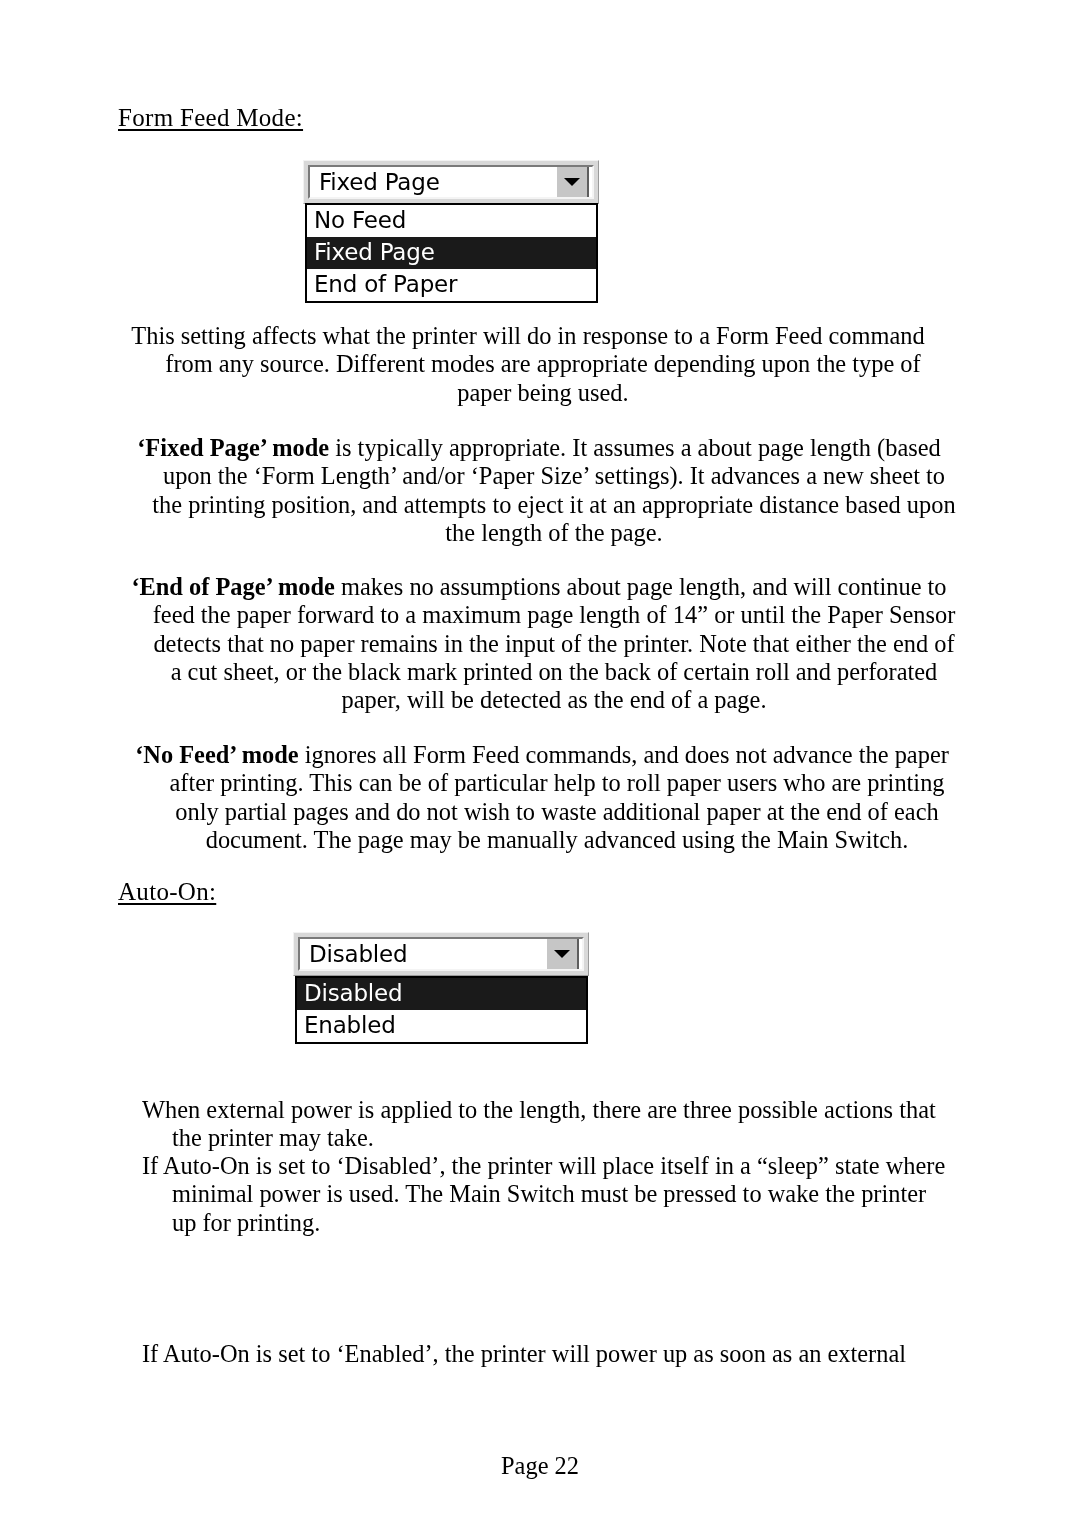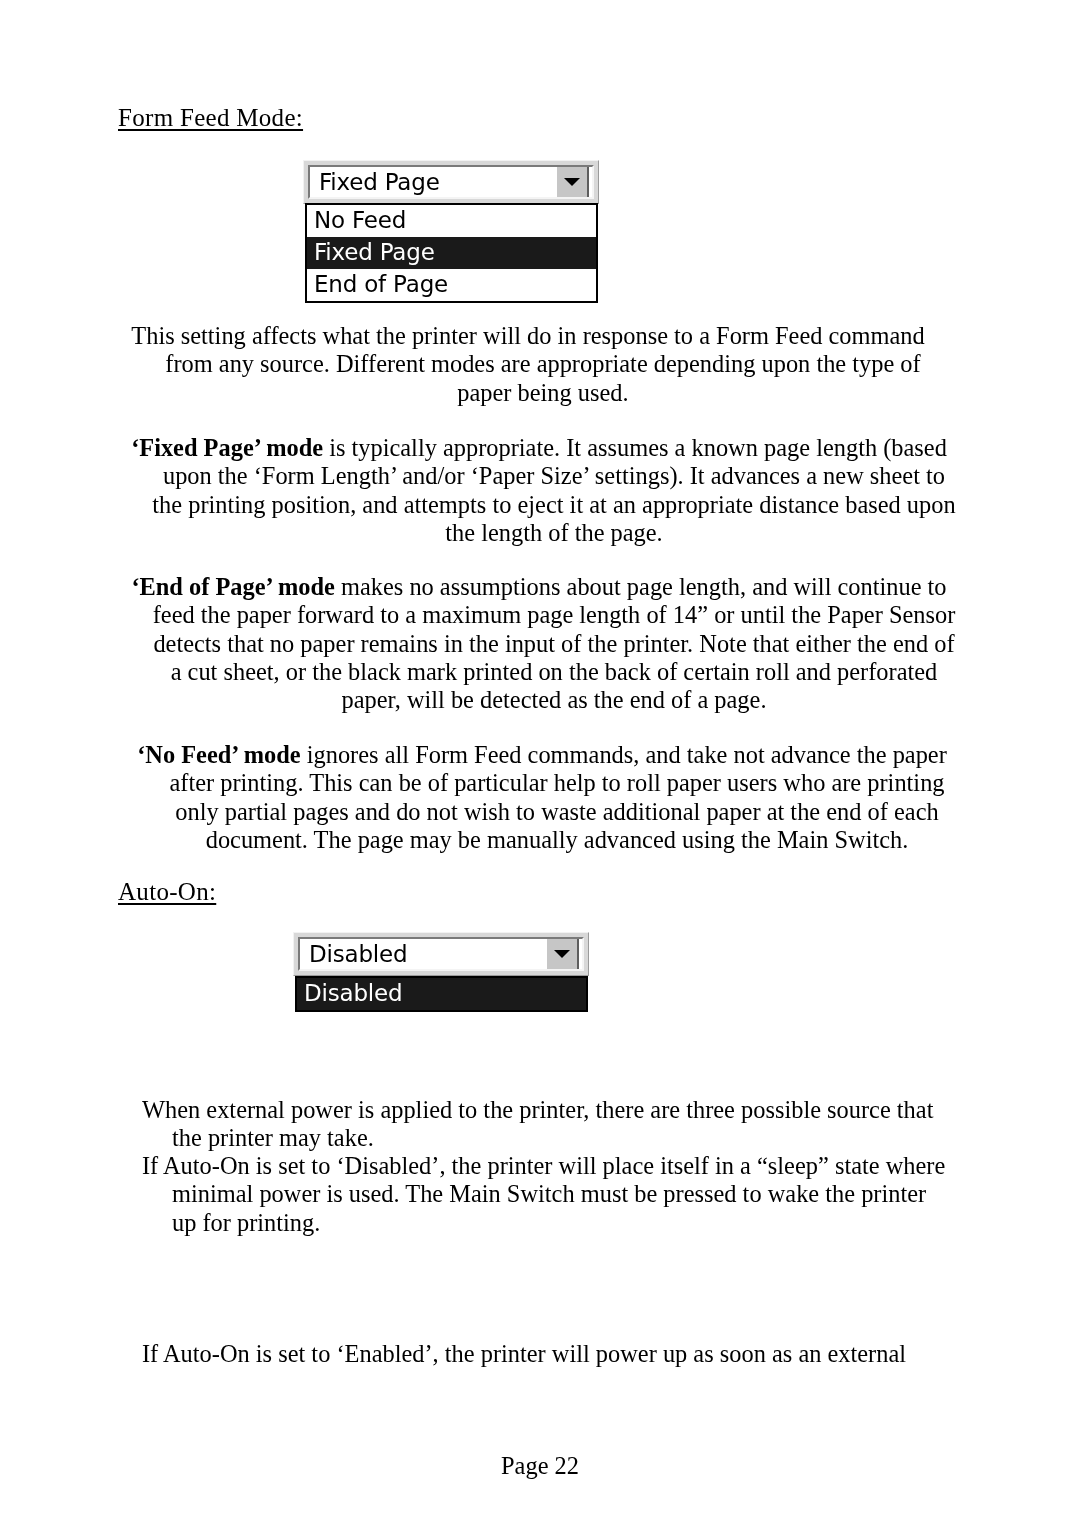--- a/index.html
+++ b/index.html
@@ -157,47 +157,48 @@
       <div class="combo-value">Fixed Page</div>
       <div class="combo-arrow-btn">
         <span class="tri"></span>
       </div>
     </div>
   </div>
 
   <div class="combo-list" style="left:305px; top:203px; width:293px;">
     <div class="combo-item">No Feed</div>
     <div class="combo-item selected">Fixed Page</div>
-    <div class="combo-item">End of Page</div>
+    <div class="combo-item">End of Paper</div>
   </div>
 
   <div class="para" style="left:118px; top:322px; width:790px;">This setting affects what the printer will do in response to a Form Feed command from any source.  Different modes are appropriate depending upon the type of paper being used.</div>
 
-  <div class="para" style="left:118px; top:434px; width:812px;"><b>‘Fixed Page’ mode</b><span> is typically appropriate.  It assumes a known page length (based upon the ‘Form Length’ and/or ‘Paper Size’ settings).  It advances a new sheet to the printing position, and attempts to eject it at an appropriate distance based upon the length of the page.</span></div>
+  <div class="para" style="left:118px; top:434px; width:812px;"><b>‘Fixed Page’ mode</b><span> is typically appropriate.  It assumes a about page length (based upon the ‘Form Length’ and/or ‘Paper Size’ settings).  It advances a new sheet to the printing position, and attempts to eject it at an appropriate distance based upon the length of the page.</span></div>
 
   <div class="para" style="left:118px; top:573px; width:812px;"><b>‘End of Page’ mode</b><span> makes no assumptions about page length, and will continue to feed the paper forward to a maximum page length of 14” or until the Paper Sensor detects that no paper remains in the input of the printer.  Note that either the end of a cut sheet, or the black mark printed on the back of certain roll and perforated paper, will be detected as the end of a page.</span></div>
 
-  <div class="para" style="left:118px; top:741px; width:818px;"><b>‘No Feed’ mode</b><span> ignores all Form Feed commands, and take not advance the paper after printing.  This can be of particular help to roll paper users who are printing only partial pages and do not wish to waste additional paper at the end of each document.  The page may be manually advanced using the Main Switch.</span></div>
+  <div class="para" style="left:118px; top:741px; width:818px;"><b>‘No Feed’ mode</b><span> ignores all Form Feed commands, and does not advance the paper after printing.  This can be of particular help to roll paper users who are printing only partial pages and do not wish to waste additional paper at the end of each document.  The page may be manually advanced using the Main Switch.</span></div>
 
   <div class="section-heading" style="left:118px; top:878px;">Auto-On:</div>
 
   <div class="combo-wrap" style="left:293px; top:932px; width:296px; height:44px;">
     <div class="combo-field">
       <div class="combo-value">Disabled</div>
       <div class="combo-arrow-btn">
         <span class="tri"></span>
       </div>
     </div>
   </div>
 
   <div class="combo-list" style="left:295px; top:976px; width:293px;">
     <div class="combo-item selected">Disabled</div>
-  </div>
-
-  <div class="para-tight" style="left:142px; top:1096px; width:795px;">When external power is applied to the printer, there are three possible source that the printer may take.</div>
+    <div class="combo-item">Enabled</div>
+  </div>
+
+  <div class="para-tight" style="left:142px; top:1096px; width:795px;">When external power is applied to the length, there are three possible actions that the printer may take.</div>
 
   <div class="para-tight" style="left:142px; top:1340px; width:800px;">If Auto-On is set to ‘Enabled’, the printer will power up as soon as an external</div>
 
   <div class="para-tight" style="left:142px; top:1152px; width:782px;">If Auto-On is set to ‘Disabled’, the printer will place itself in a “sleep” state where minimal power is used.  The Main Switch must be pressed to wake the printer up for printing.</div>
 
   <div class="footer" style="top:1452px;">Page 22</div>
 
 </div>
 
 </body></html>

